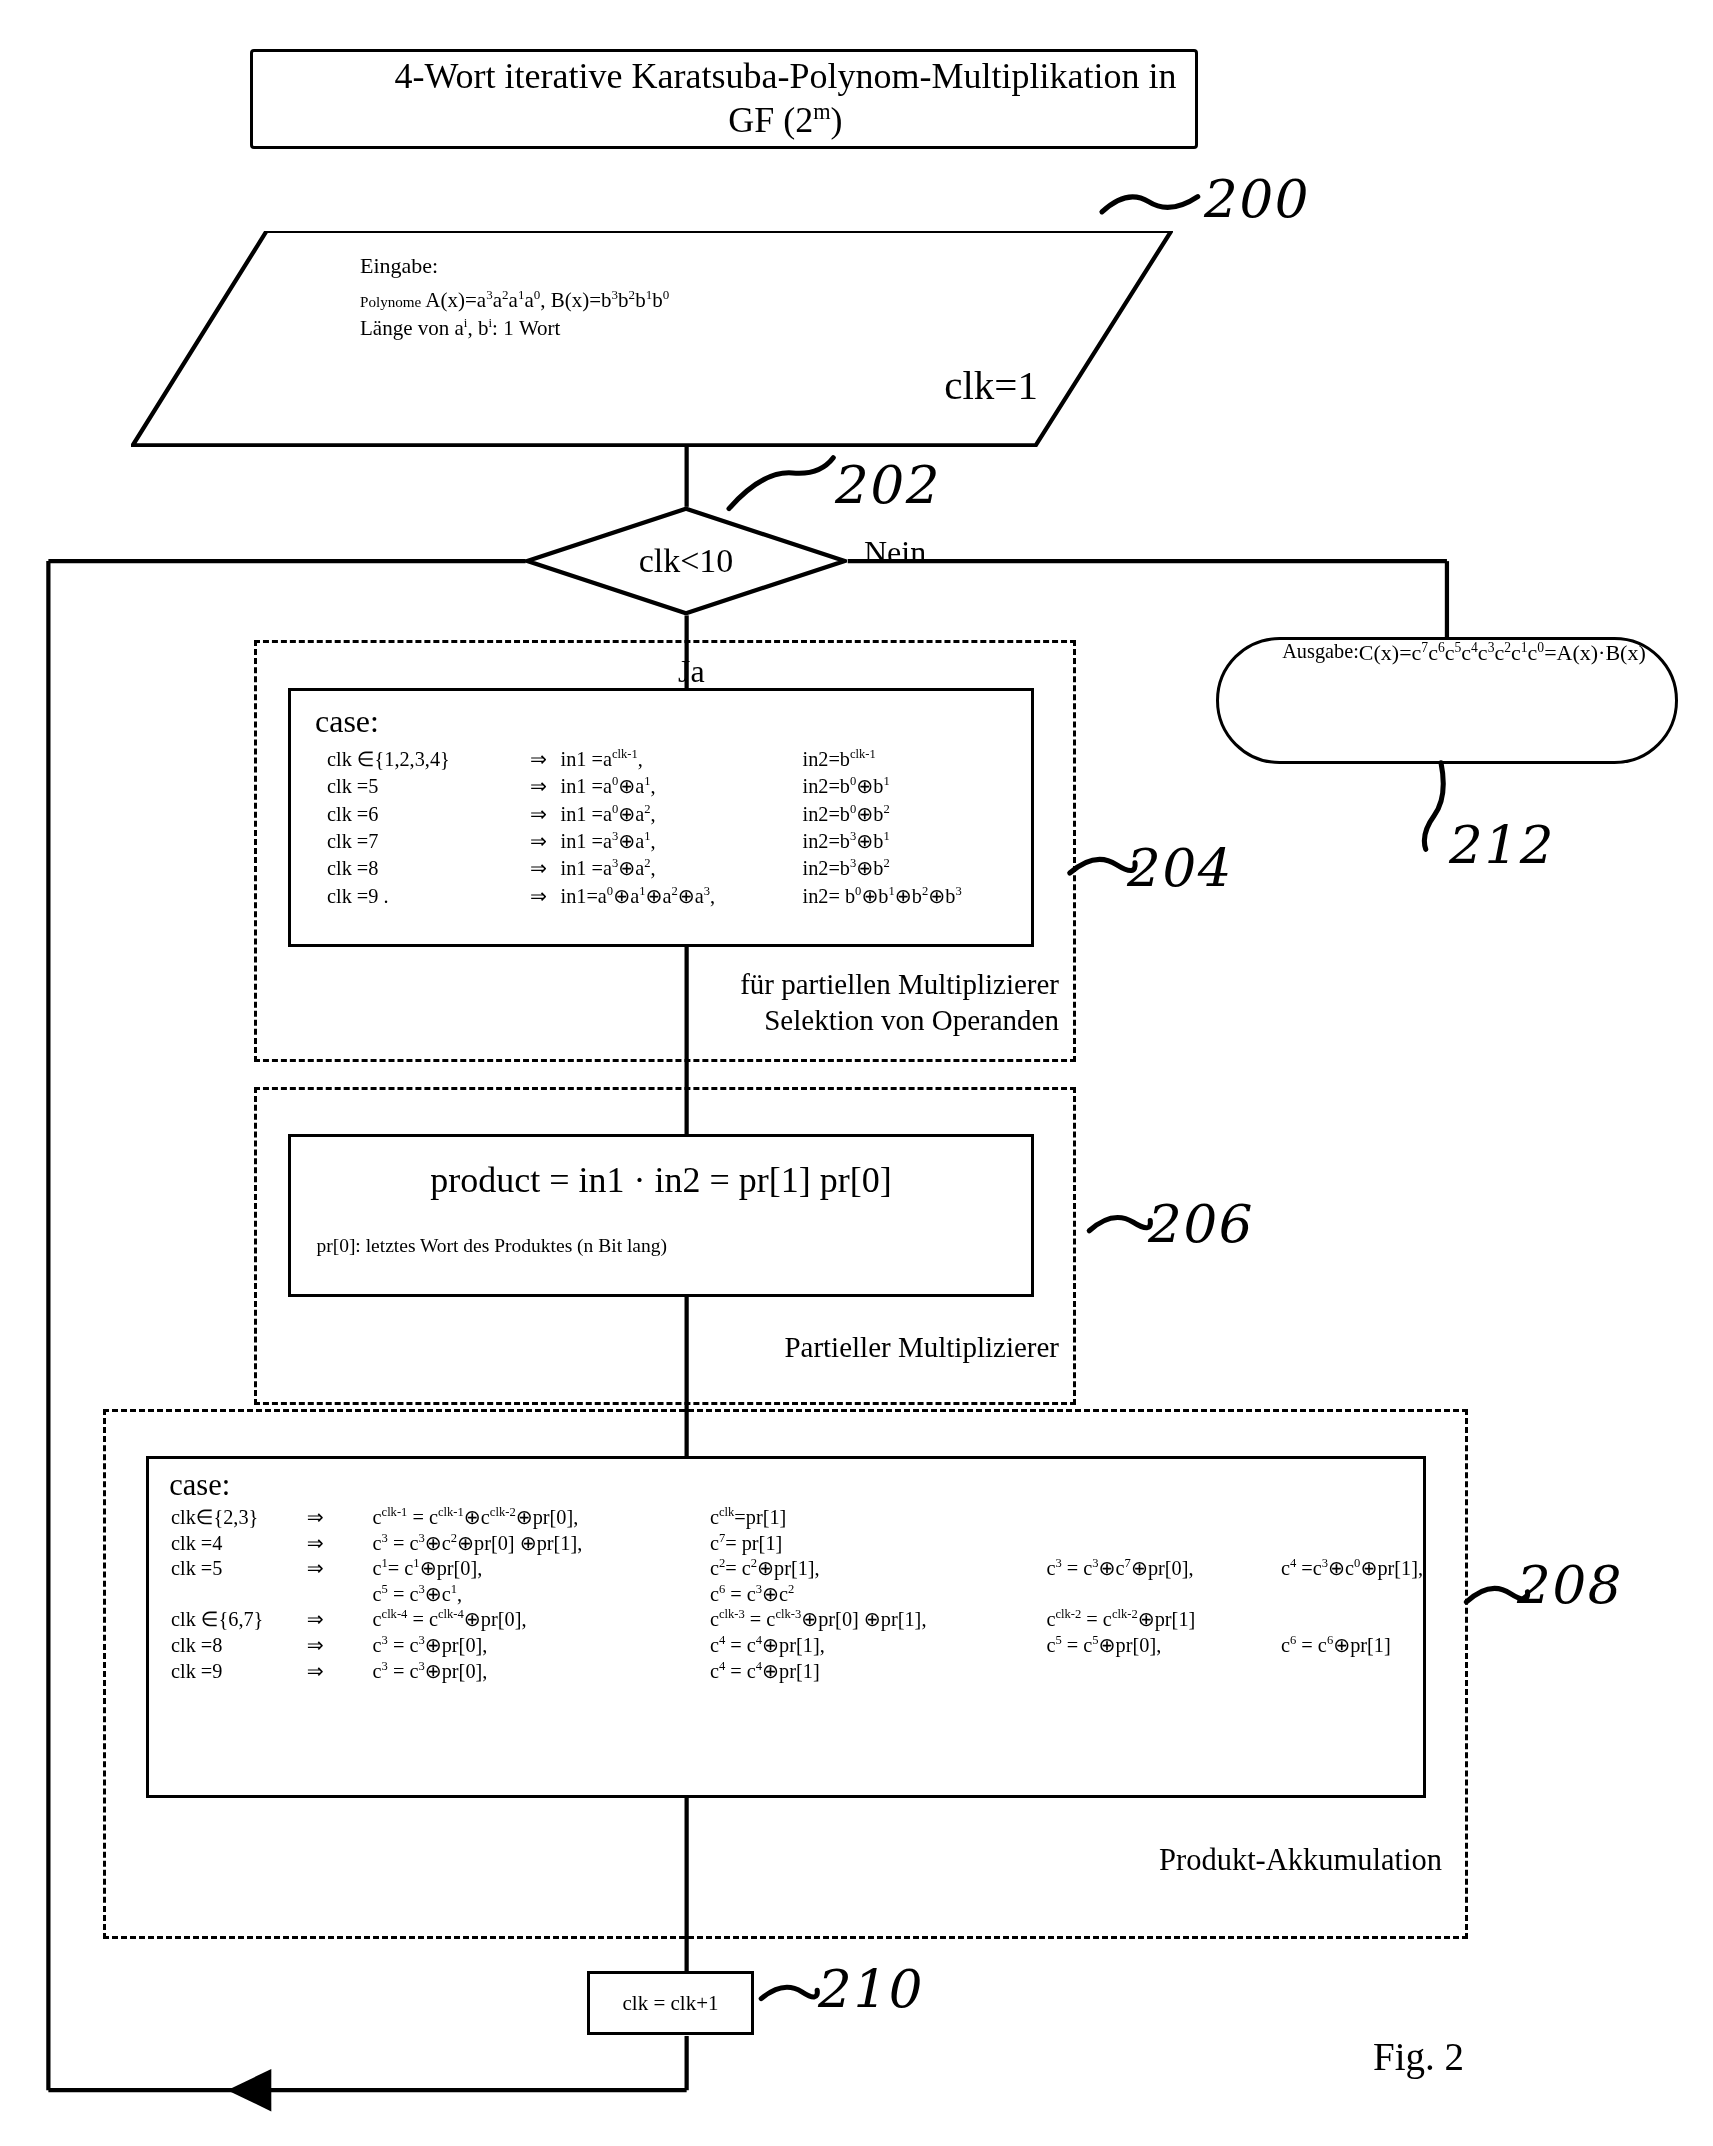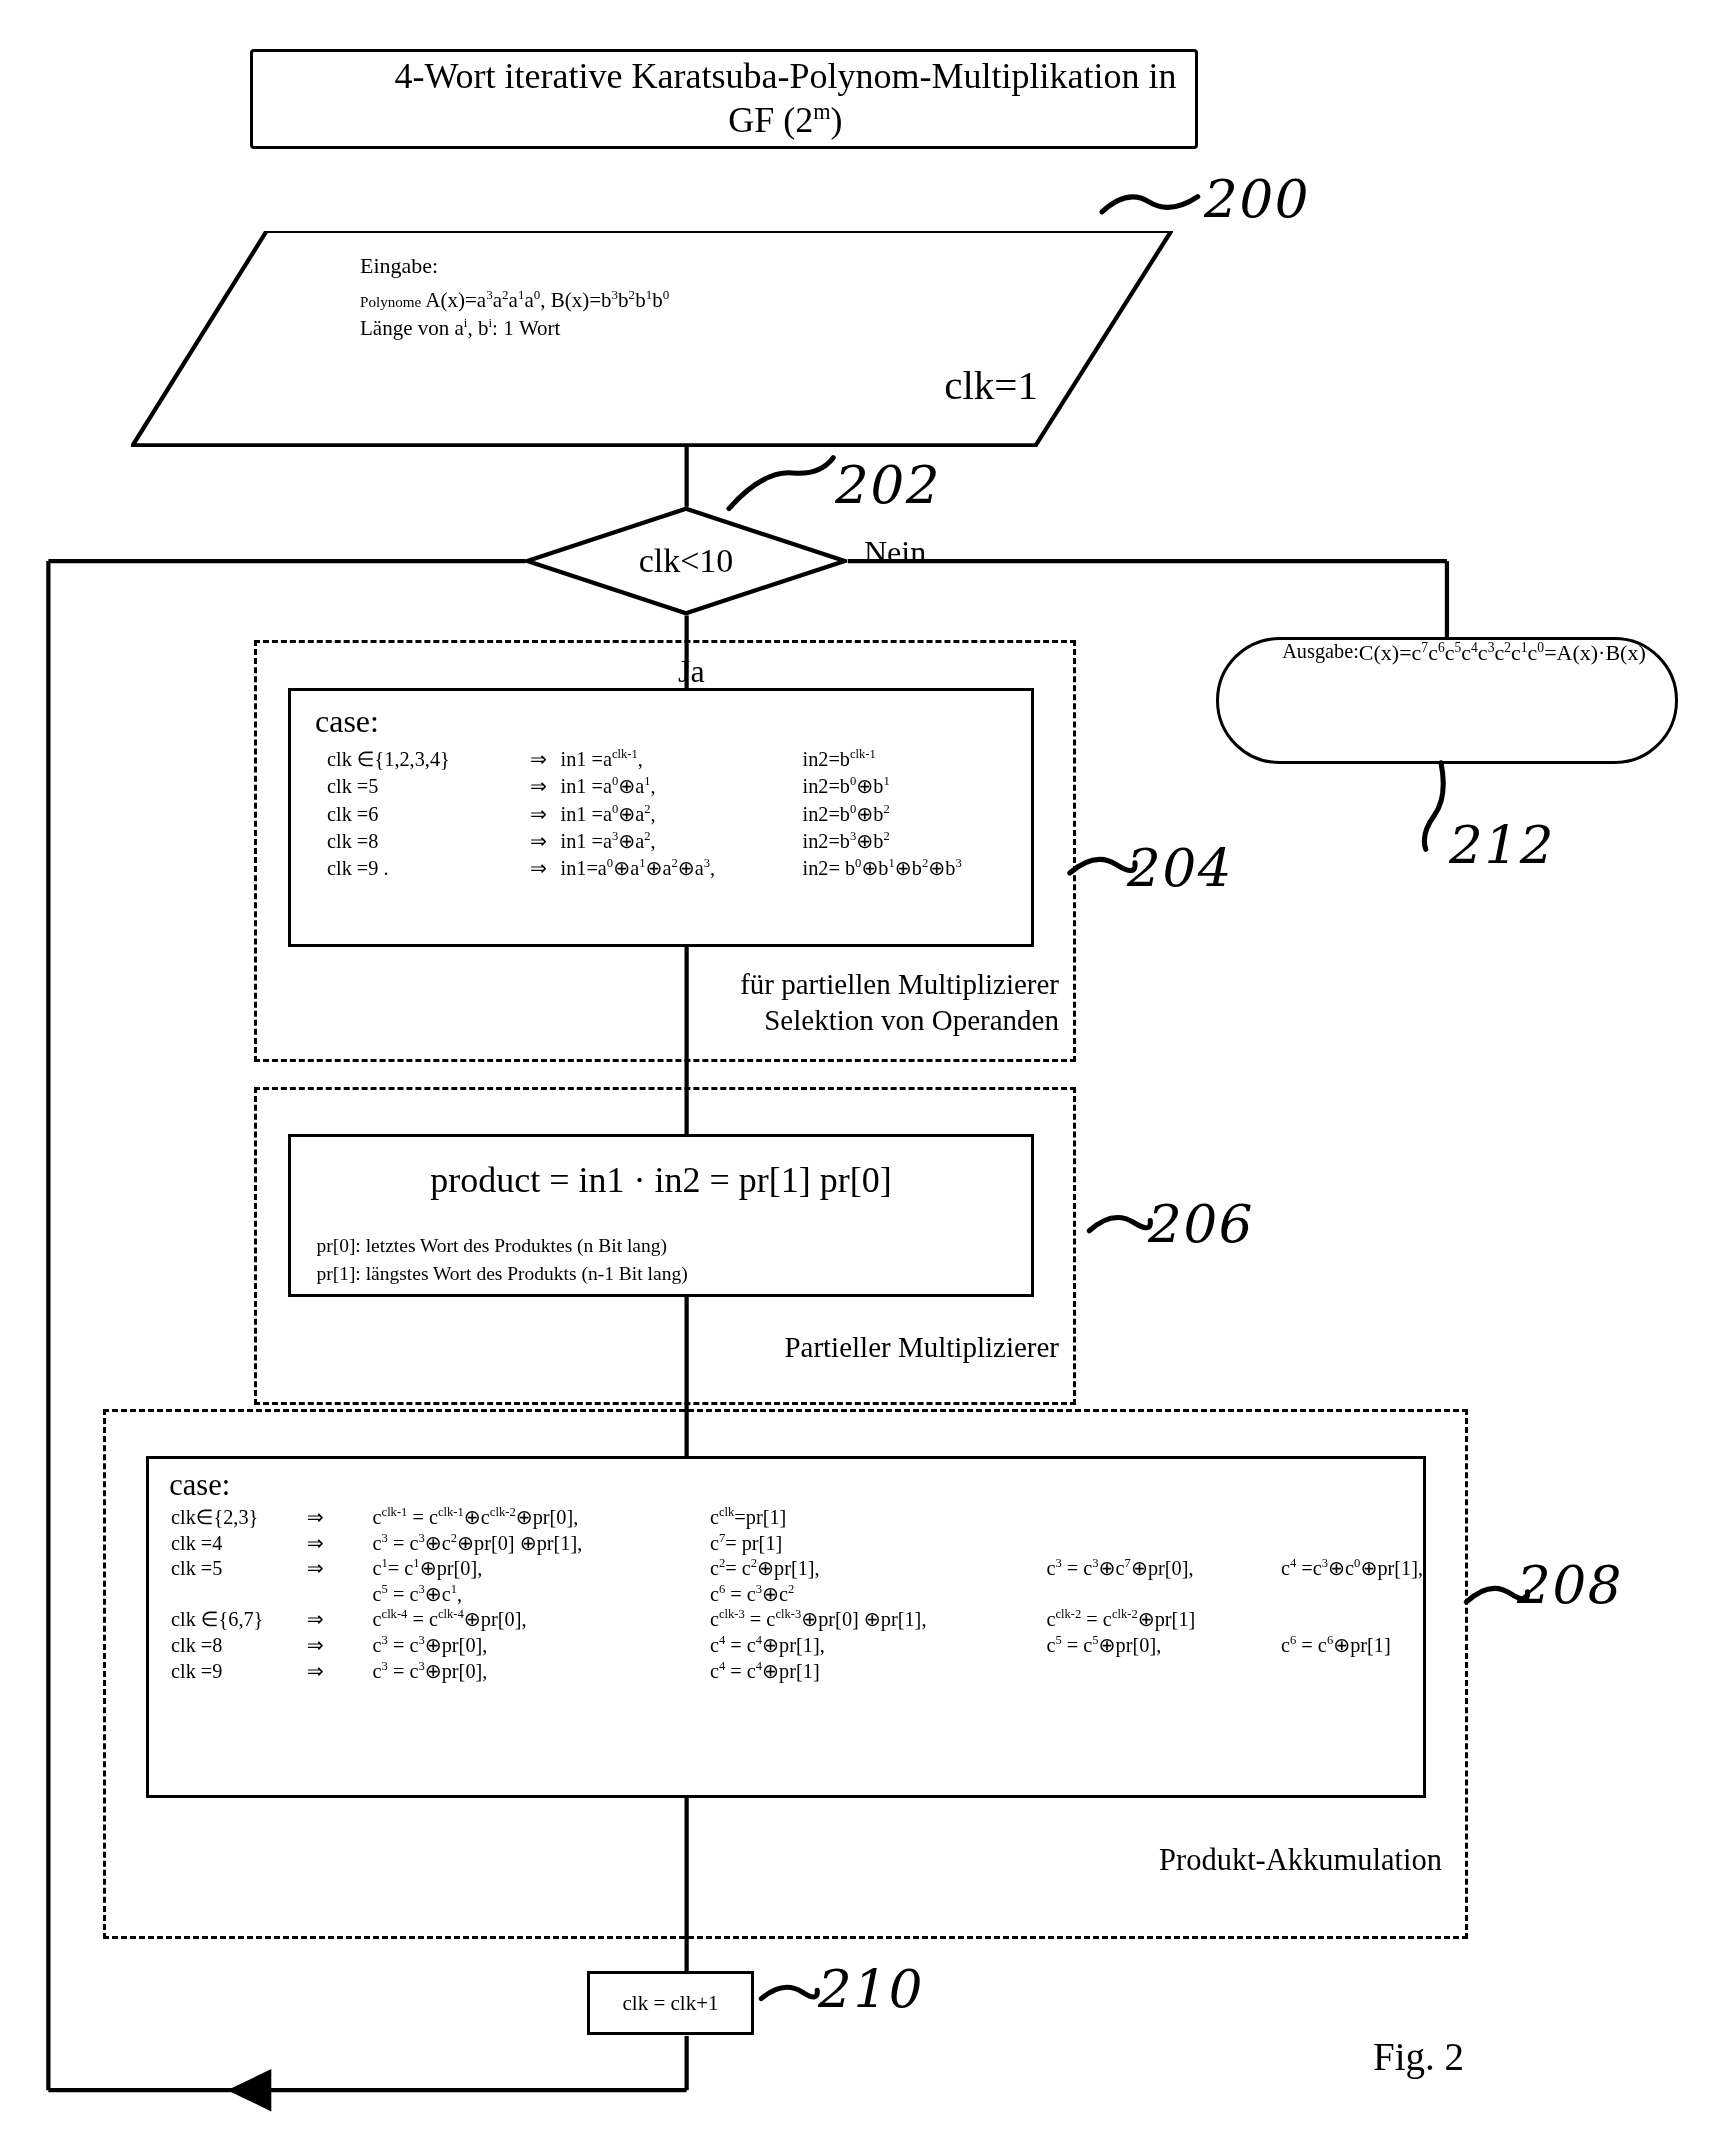--- a/index.html
+++ b/index.html
@@ -210,20 +210,26 @@
           <td class="c-in1">in1 =a<span class="sup">0</span>⊕a<span class="sup">1</span>,</td>
           <td>in2=b<span class="sup">0</span>⊕b<span class="sup">1</span></td>
         </tr>
         <tr>
           <td class="c-cond">clk =6</td>
           <td class="c-arrow">⇒</td>
           <td class="c-in1">in1 =a<span class="sup">0</span>⊕a<span class="sup">2</span>,</td>
           <td>in2=b<span class="sup">0</span>⊕b<span class="sup">2</span></td>
         </tr>
         <tr>
+          <td class="c-cond">clk =7</td>
+          <td class="c-arrow">⇒</td>
+          <td class="c-in1">in1 =a<span class="sup">3</span>⊕a<span class="sup">1</span>,</td>
+          <td>in2=b<span class="sup">3</span>⊕b<span class="sup">1</span></td>
+        </tr>
+        <tr>
           <td class="c-cond">clk =8</td>
           <td class="c-arrow">⇒</td>
           <td class="c-in1">in1 =a<span class="sup">3</span>⊕a<span class="sup">2</span>,</td>
           <td>in2=b<span class="sup">3</span>⊕b<span class="sup">2</span></td>
         </tr>
         <tr>
           <td class="c-cond">clk =9 .</td>
           <td class="c-arrow">⇒</td>
           <td class="c-in1">in1=a<span class="sup">0</span>⊕a<span class="sup">1</span>⊕a<span class="sup">2</span>⊕a<span class="sup">3</span>,</td>
           <td>in2= b<span class="sup">0</span>⊕b<span class="sup">1</span>⊕b<span class="sup">2</span>⊕b<span class="sup">3</span></td>
@@ -232,21 +238,20 @@
   </table>
 </div>
 
 <div class="abs dashed" id="group-206"></div>
 <div class="abs group-caption" id="cap-206">Partieller Multiplizierer</div>
 
 <div class="abs solid" id="box-206">
   <div id="prod-eq">product = in1 · in2 =  pr[1]  pr[0]</div>
   <div id="prod-notes">
     <div>pr[0]: letztes Wort des Produktes (n Bit lang)</div>
-    <div>pr[1]: längstes Wort des Produkts (n-1 Bit lang)</div>
   </div>
 </div>
 
 <div class="abs dashed" id="group-208"></div>
 <div class="abs group-caption" id="cap-208">Produkt-Akkumulation</div>
 
 <div class="abs solid" id="box-208">
   <div class="case-kw">case:</div>
   <table class="case208">
     <tbody id="tbody-208">

